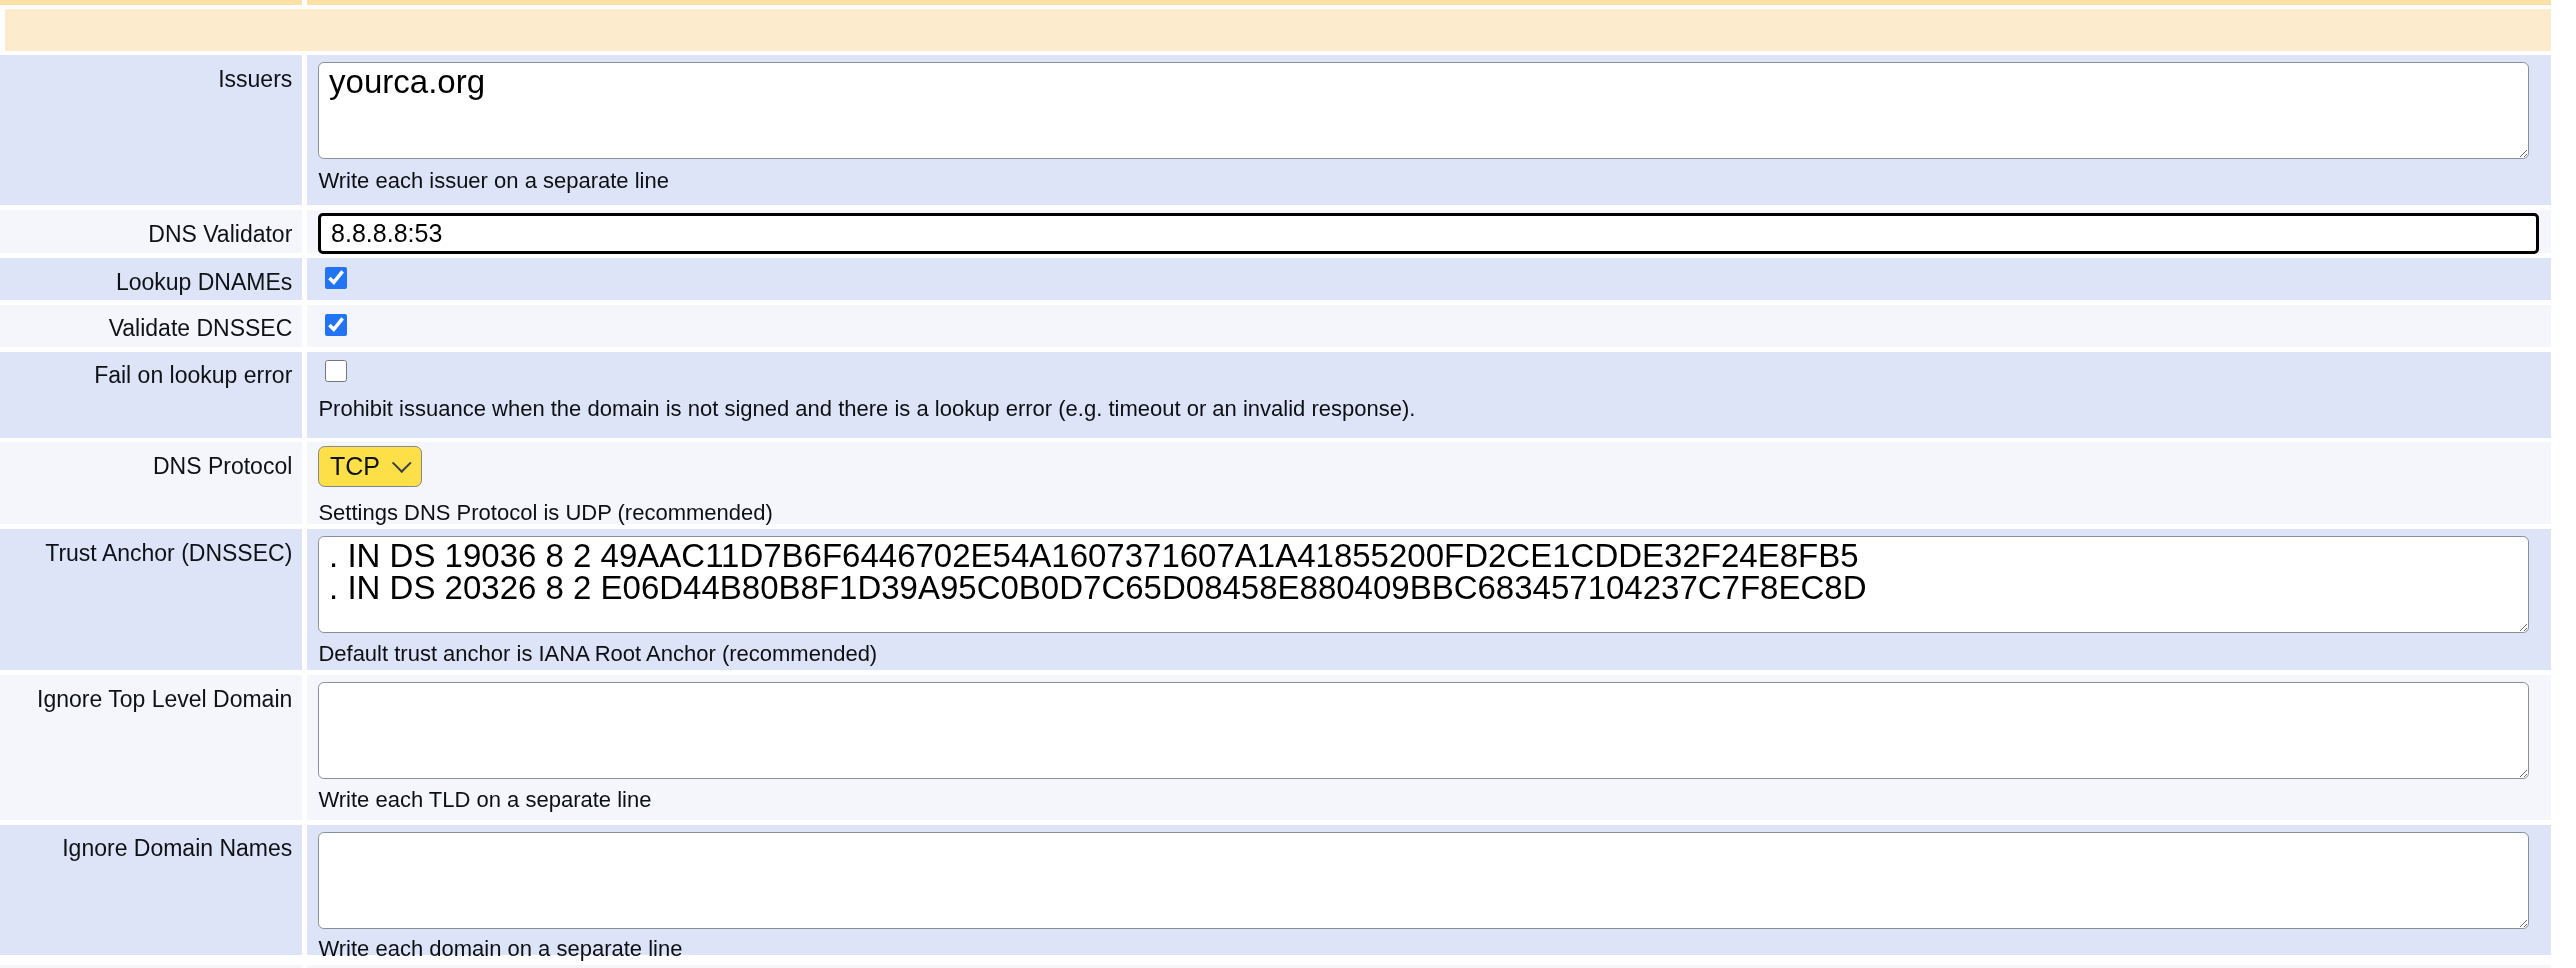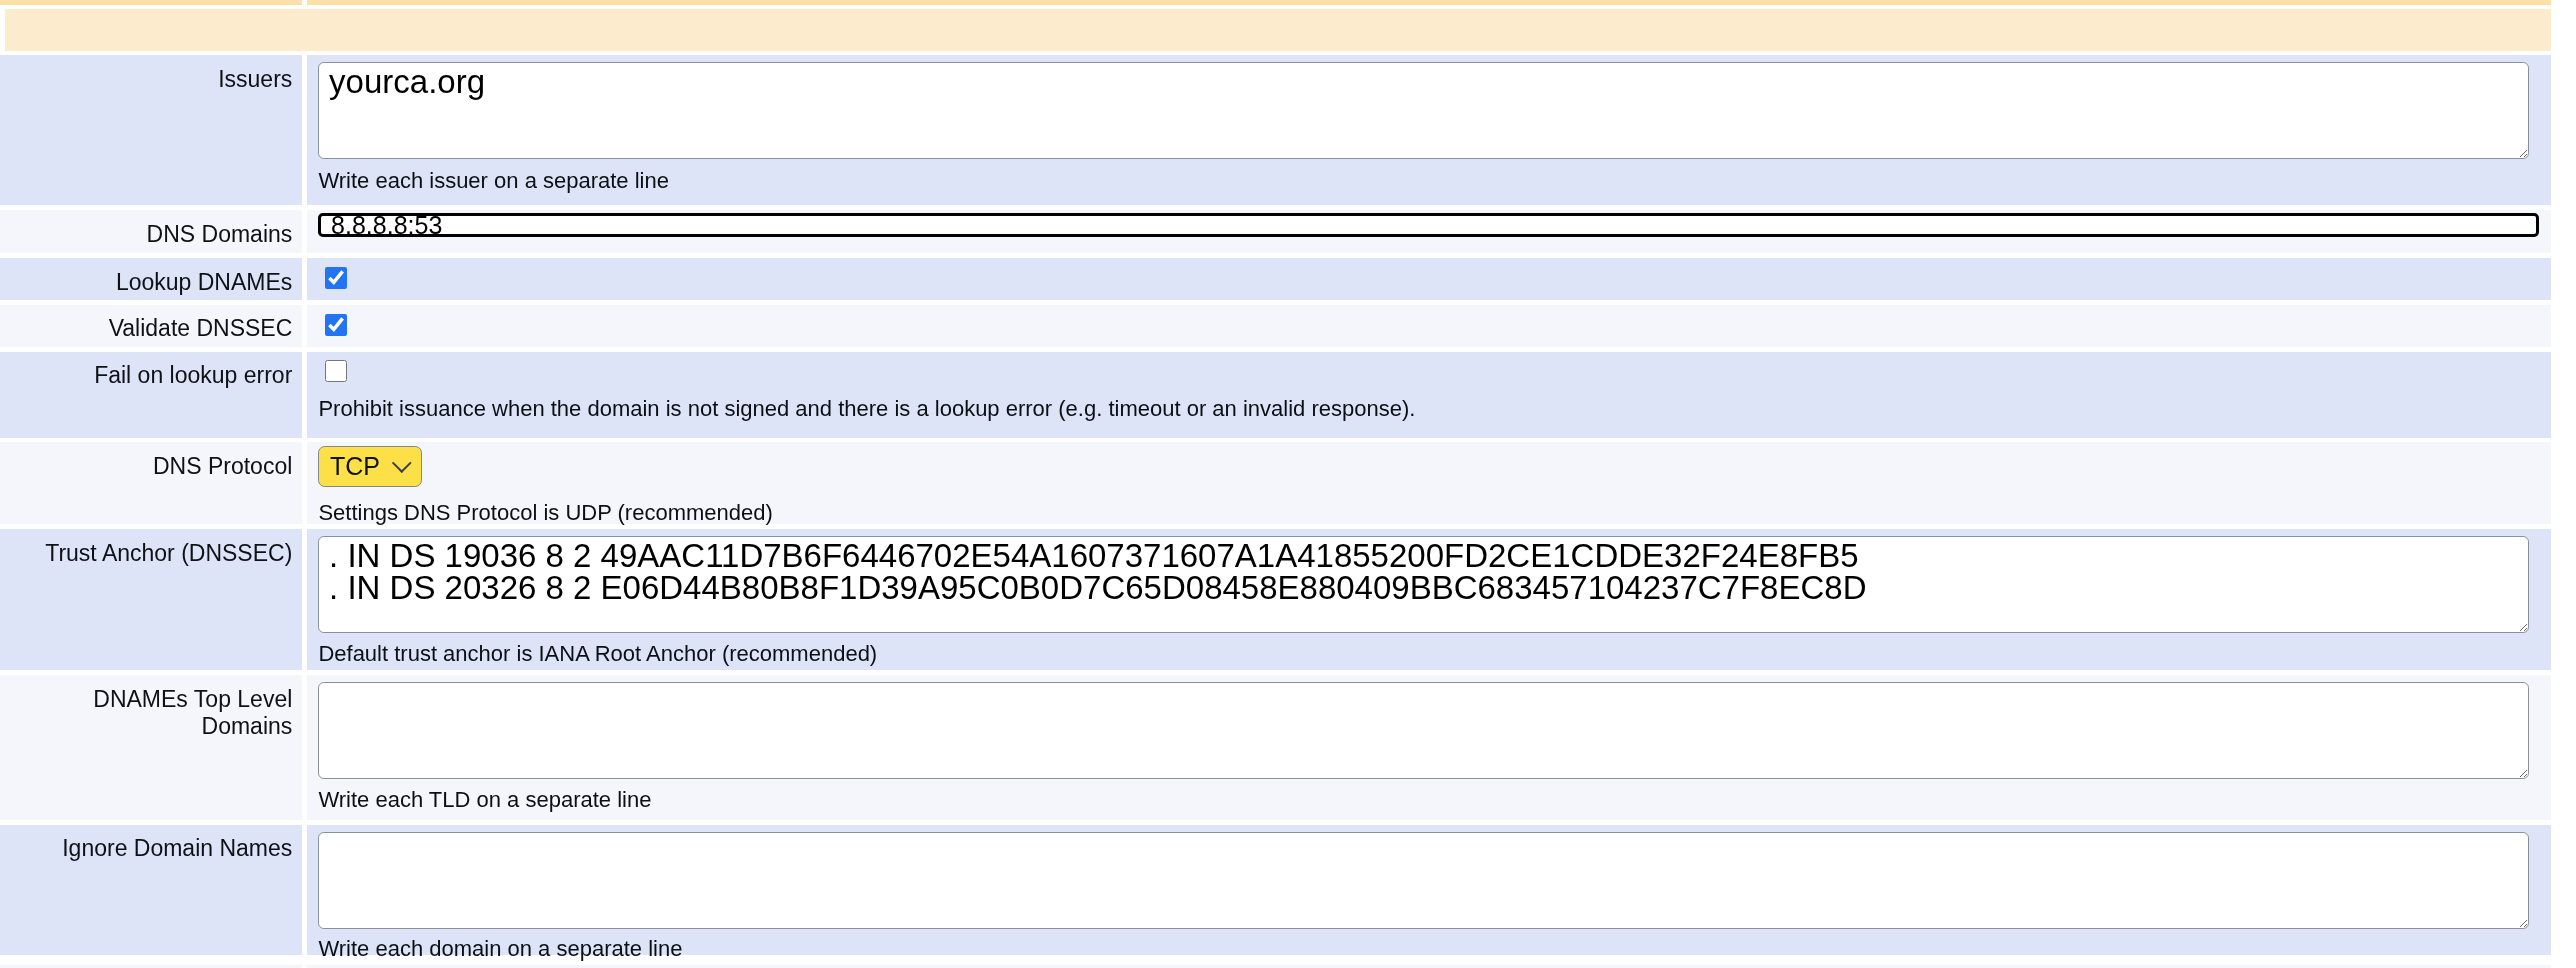--- a/index.html
+++ b/index.html
@@ -38,21 +38,21 @@
   .row-sliver-bottom .lbl, .row-sliver-bottom .cnt { padding: 0; }
 
   textarea {
     display: block; width: 2211px; height: 97px;
     border: 1.9px solid #8a8f98; border-radius: 5.8px; background: #fff;
     padding: 2.9px 9.7px; font-family: "Liberation Sans", "DejaVu Sans", sans-serif;
     font-size: 33px; line-height: 32px; color: #000;
     resize: both; overflow: auto; white-space: pre; outline: none;
   }
   input[type="text"] {
-    display: block; width: 2221px; height: 24px;
+    display: block; width: 2221px; height: 41px;
     border: 3.9px solid #000; border-radius: 4.8px; background: #fff;
     padding: 0 9.7px; font-family: "Liberation Sans", "DejaVu Sans", sans-serif;
     font-size: 25px; color: #000; outline: none;
   }
   input[type="checkbox"] {
     width: 22px; height: 22px; accent-color: #2374f2; margin: 1.9px 0 0 6.8px; display: block;
   }
   .select {
     display: inline-flex; align-items: center; height: 41px;
     padding: 0 12.6px 0 10.6px; border: 1.9px solid #82868f; border-radius: 6.8px;
@@ -84,21 +84,21 @@
 
   <div class="row row-issuers">
     <div class="lbl lav">Issuers</div>
     <div class="cnt lav">
       <textarea spellcheck="false" style="">yourca.org</textarea>
       <div class="help help-issuers">Write each issuer on a separate line</div>
     </div>
   </div>
 
   <div class="row row-resolver">
-    <div class="lbl lt">DNS Domains</div>
+    <div class="lbl lt">DNS Validator</div>
     <div class="cnt lt">
       <input type="text" spellcheck="false" value="8.8.8.8:53" style="">
     </div>
   </div>
 
   <div class="row row-check">
     <div class="lbl lav">Lookup DNAMEs</div>
     <div class="cnt lav">
       <input type="checkbox" checked="" style="">
     </div>
@@ -133,21 +133,21 @@
   <div class="row row-trust">
     <div class="lbl lav">Trust Anchor (DNSSEC)</div>
     <div class="cnt lav">
       <textarea spellcheck="false" style="">. IN DS 19036 8 2 49AAC11D7B6F6446702E54A1607371607A1A41855200FD2CE1CDDE32F24E8FB5
 . IN DS 20326 8 2 E06D44B80B8F1D39A95C0B0D7C65D08458E880409BBC683457104237C7F8EC8D</textarea>
       <div class="help">Default trust anchor is IANA Root Anchor (recommended)</div>
     </div>
   </div>
 
   <div class="row row-tld">
-    <div class="lbl lt">DNAMEs Top Level Domains</div>
+    <div class="lbl lt">Ignore Top Level Domain</div>
     <div class="cnt lt">
       <textarea spellcheck="false" style=""></textarea>
       <div class="help">Write each TLD on a separate line</div>
     </div>
   </div>
 
   <div class="row row-domains">
     <div class="lbl lav">Ignore Domain Names</div>
     <div class="cnt lav">
       <textarea spellcheck="false" style=""></textarea>

